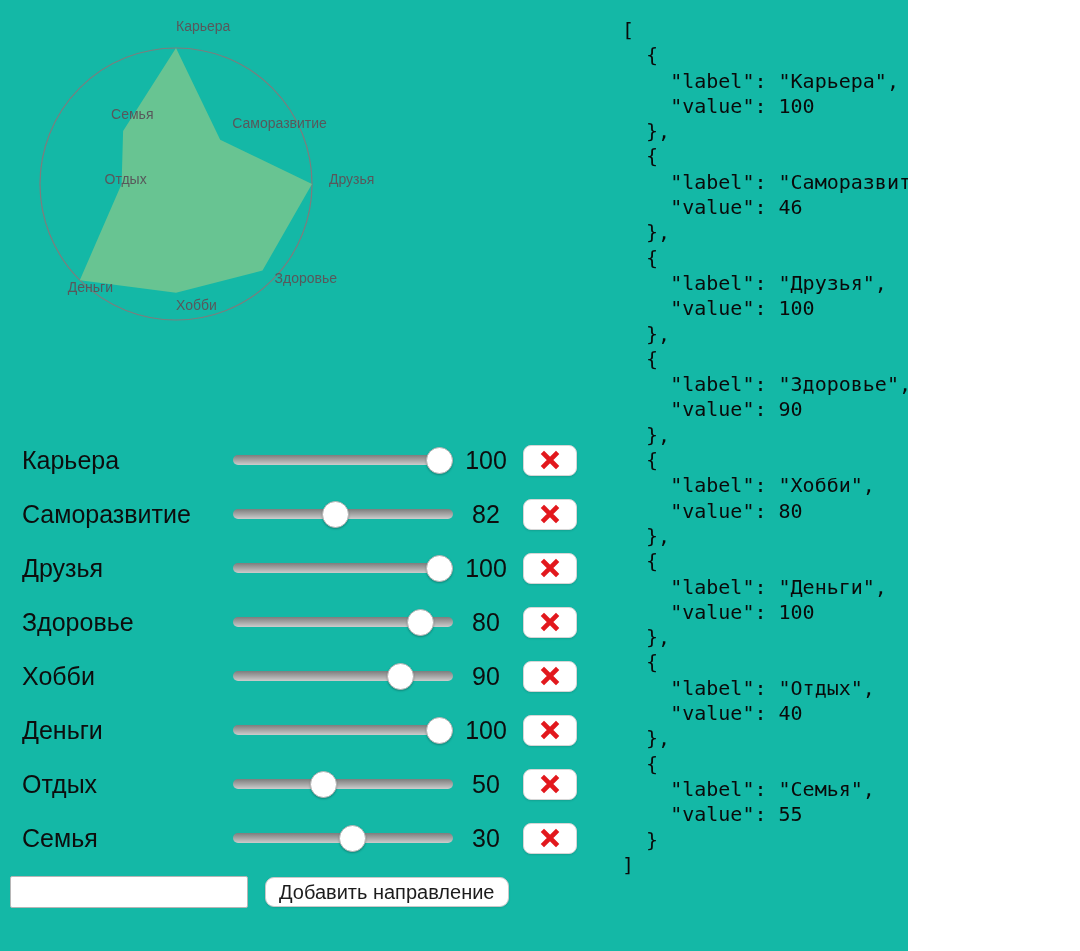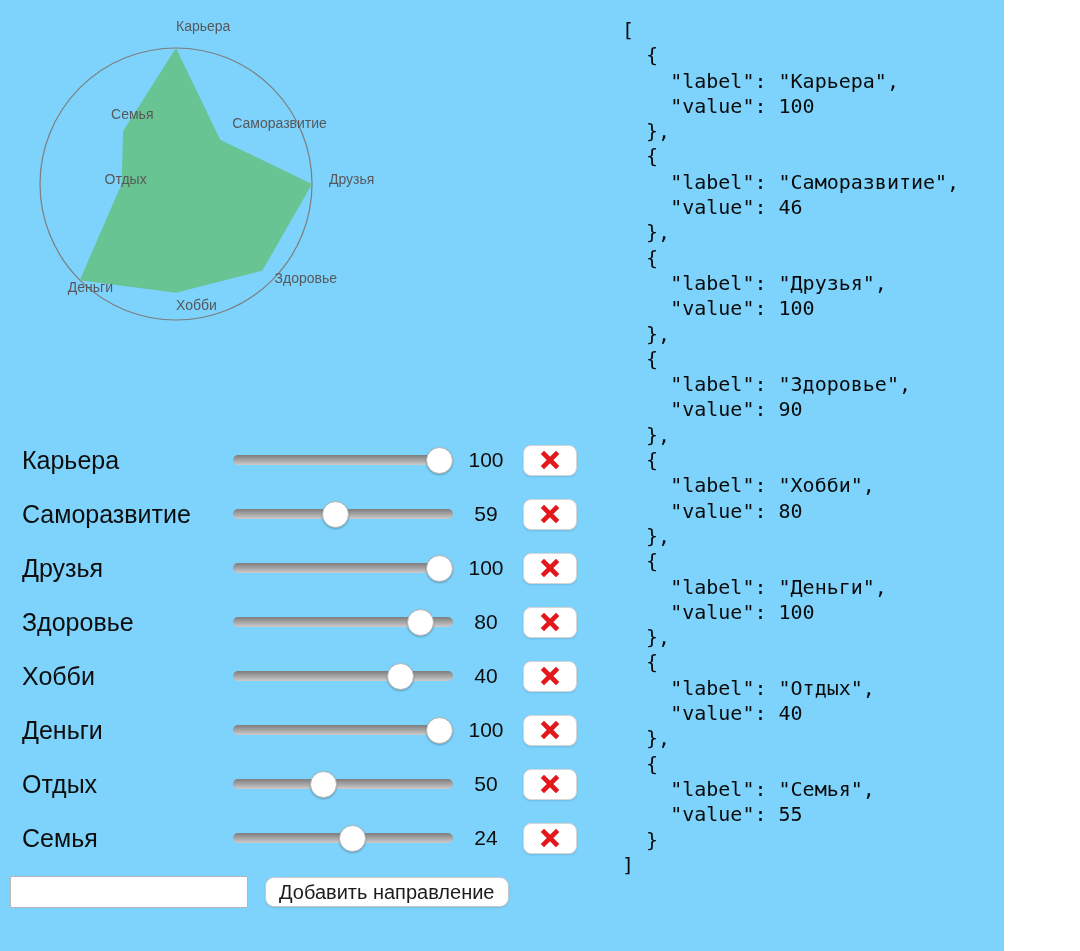--- a/index.html
+++ b/index.html
@@ -1,17 +1,17 @@
 <!DOCTYPE html>
 <html><head>
 <meta charset="utf-8">
 <style>
   html, body { margin: 0; padding: 0; background: #ffffff; }
   .stage {
-    position: relative; width: 1004px; height: 951px; background: #7dd3fc;
+    position: relative; width: 908px; height: 951px; background: #14b8a6;
     overflow: hidden; font-family: "Liberation Sans", "DejaVu Sans", sans-serif;
   }
 
   
   #radar { position: absolute; left: 0; top: 0; }
   #radar text { font-family: "Liberation Sans", "DejaVu Sans", sans-serif; font-size: 14px; }
 
   
   .rows { position: absolute; left: 0; top: 433px; }
   .row { display: flex; align-items: center; height: 54px; padding-left: 22px; }
@@ -34,21 +34,21 @@
   input[type=range].slider::-moz-range-track {
     height: 10px; border-radius: 5px;
     background: linear-gradient(180deg, #7d7d7d 0%, #a8a8a8 55%, #cccccc 100%);
   }
   input[type=range].slider::-moz-range-thumb {
     width: 25px; height: 25px; border-radius: 50%;
     background: #ffffff; border: 1px solid #b3b3b3;
     box-shadow: 0 1px 2px rgba(0,0,0,0.25);
   }
 
-  .row-value { width: 58px; margin-left: 4px; text-align: center; font-size: 21px; color: #0d0d0d; }
+  .row-value { width: 58px; margin-left: 4px; text-align: center; font-size: 25px; color: #0d0d0d; }
 
   .delete-btn {
     width: 54px; height: 31px; margin-left: 8px; padding: 0;
     border: 1px solid #d6d6d6; border-radius: 8px; background: #ffffff;
     box-shadow: 0 1px 2px rgba(0,0,0,0.12);
     display: flex; align-items: center; justify-content: center; cursor: pointer;
   }
   .x-icon path { stroke: #e2181d; stroke-width: 4.6; stroke-linecap: square; fill: none; }
 
   
@@ -99,21 +99,21 @@
     <button class="delete-btn">
       <svg class="x-icon" width="20" height="20" viewBox="0 0 20 20">
         <path d="M4 4 L16 16 M16 4 L4 16"></path>
       </svg>
     </button>
   </div>
 
   <div class="row">
     <div class="row-label">Саморазвитие</div>
     <input type="range" class="slider" min="0" max="100" value="46" style="">
-    <div class="row-value">59</div>
+    <div class="row-value">82</div>
     <button class="delete-btn">
       <svg class="x-icon" width="20" height="20" viewBox="0 0 20 20">
         <path d="M4 4 L16 16 M16 4 L4 16"></path>
       </svg>
     </button>
   </div>
 
   <div class="row">
     <div class="row-label">Друзья</div>
     <input type="range" class="slider" min="0" max="100" value="100" style="">
@@ -132,21 +132,21 @@
     <button class="delete-btn">
       <svg class="x-icon" width="20" height="20" viewBox="0 0 20 20">
         <path d="M4 4 L16 16 M16 4 L4 16"></path>
       </svg>
     </button>
   </div>
 
   <div class="row">
     <div class="row-label">Хобби</div>
     <input type="range" class="slider" min="0" max="100" value="80" style="">
-    <div class="row-value">40</div>
+    <div class="row-value">90</div>
     <button class="delete-btn">
       <svg class="x-icon" width="20" height="20" viewBox="0 0 20 20">
         <path d="M4 4 L16 16 M16 4 L4 16"></path>
       </svg>
     </button>
   </div>
 
   <div class="row">
     <div class="row-label">Деньги</div>
     <input type="range" class="slider" min="0" max="100" value="100" style="">
@@ -165,21 +165,21 @@
     <button class="delete-btn">
       <svg class="x-icon" width="20" height="20" viewBox="0 0 20 20">
         <path d="M4 4 L16 16 M16 4 L4 16"></path>
       </svg>
     </button>
   </div>
 
   <div class="row">
     <div class="row-label">Семья</div>
     <input type="range" class="slider" min="0" max="100" value="55" style="">
-    <div class="row-value">24</div>
+    <div class="row-value">30</div>
     <button class="delete-btn">
       <svg class="x-icon" width="20" height="20" viewBox="0 0 20 20">
         <path d="M4 4 L16 16 M16 4 L4 16"></path>
       </svg>
     </button>
   </div>
 </div>
 
   <div class="add-row">
     <input type="text" class="add-input" value="" style="">

